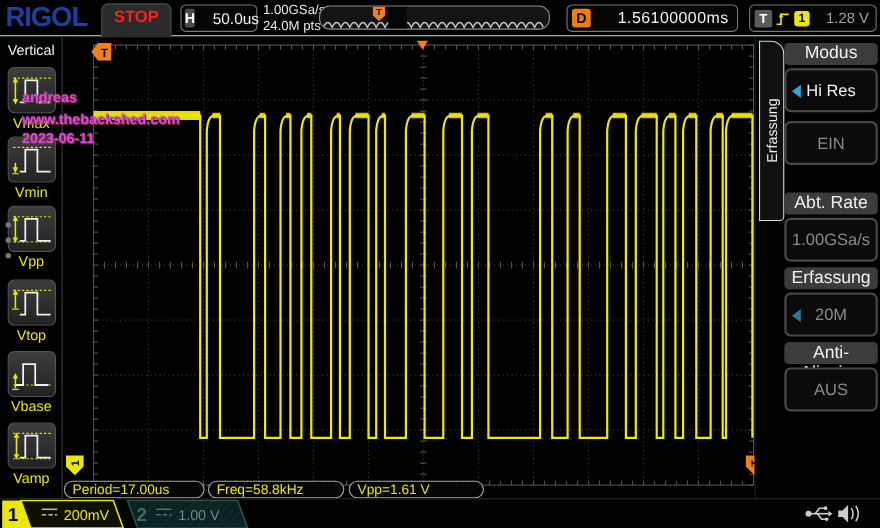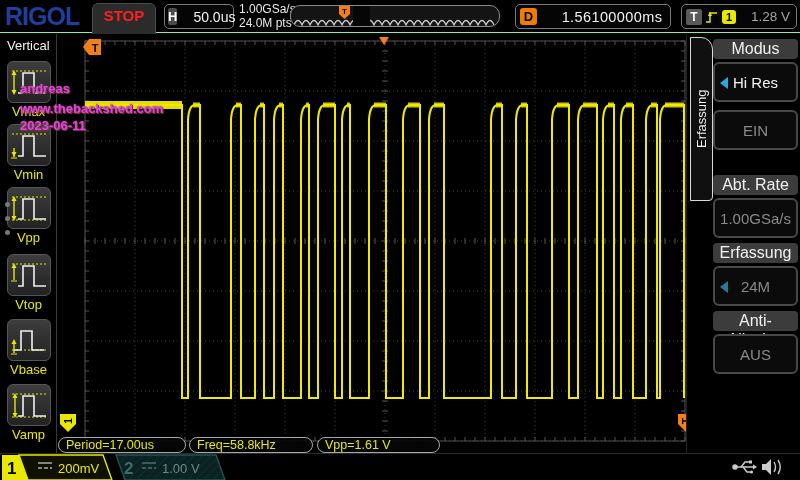--- a/index.html
+++ b/index.html
@@ -606,21 +606,21 @@
       <div class="mi-label">Abt. Rate</div>
       <div class="mi-value">
 
         <span>1.00GSa/s</span>
       </div>
     </div>
     <div class="rm-item" style="top:209px">
       <div class="mi-label">Erfassung</div>
       <div class="mi-value">
         <span class="mi-arrow dim" style="display: block;"></span>
-        <span>24M</span>
+        <span>20M</span>
       </div>
     </div>
     <div class="rm-item" style="top:277px">
       <div class="mi-label">Anti-Aliasing</div>
       <div class="mi-value">
 
         <span>AUS</span>
       </div>
     </div>
   </aside>

